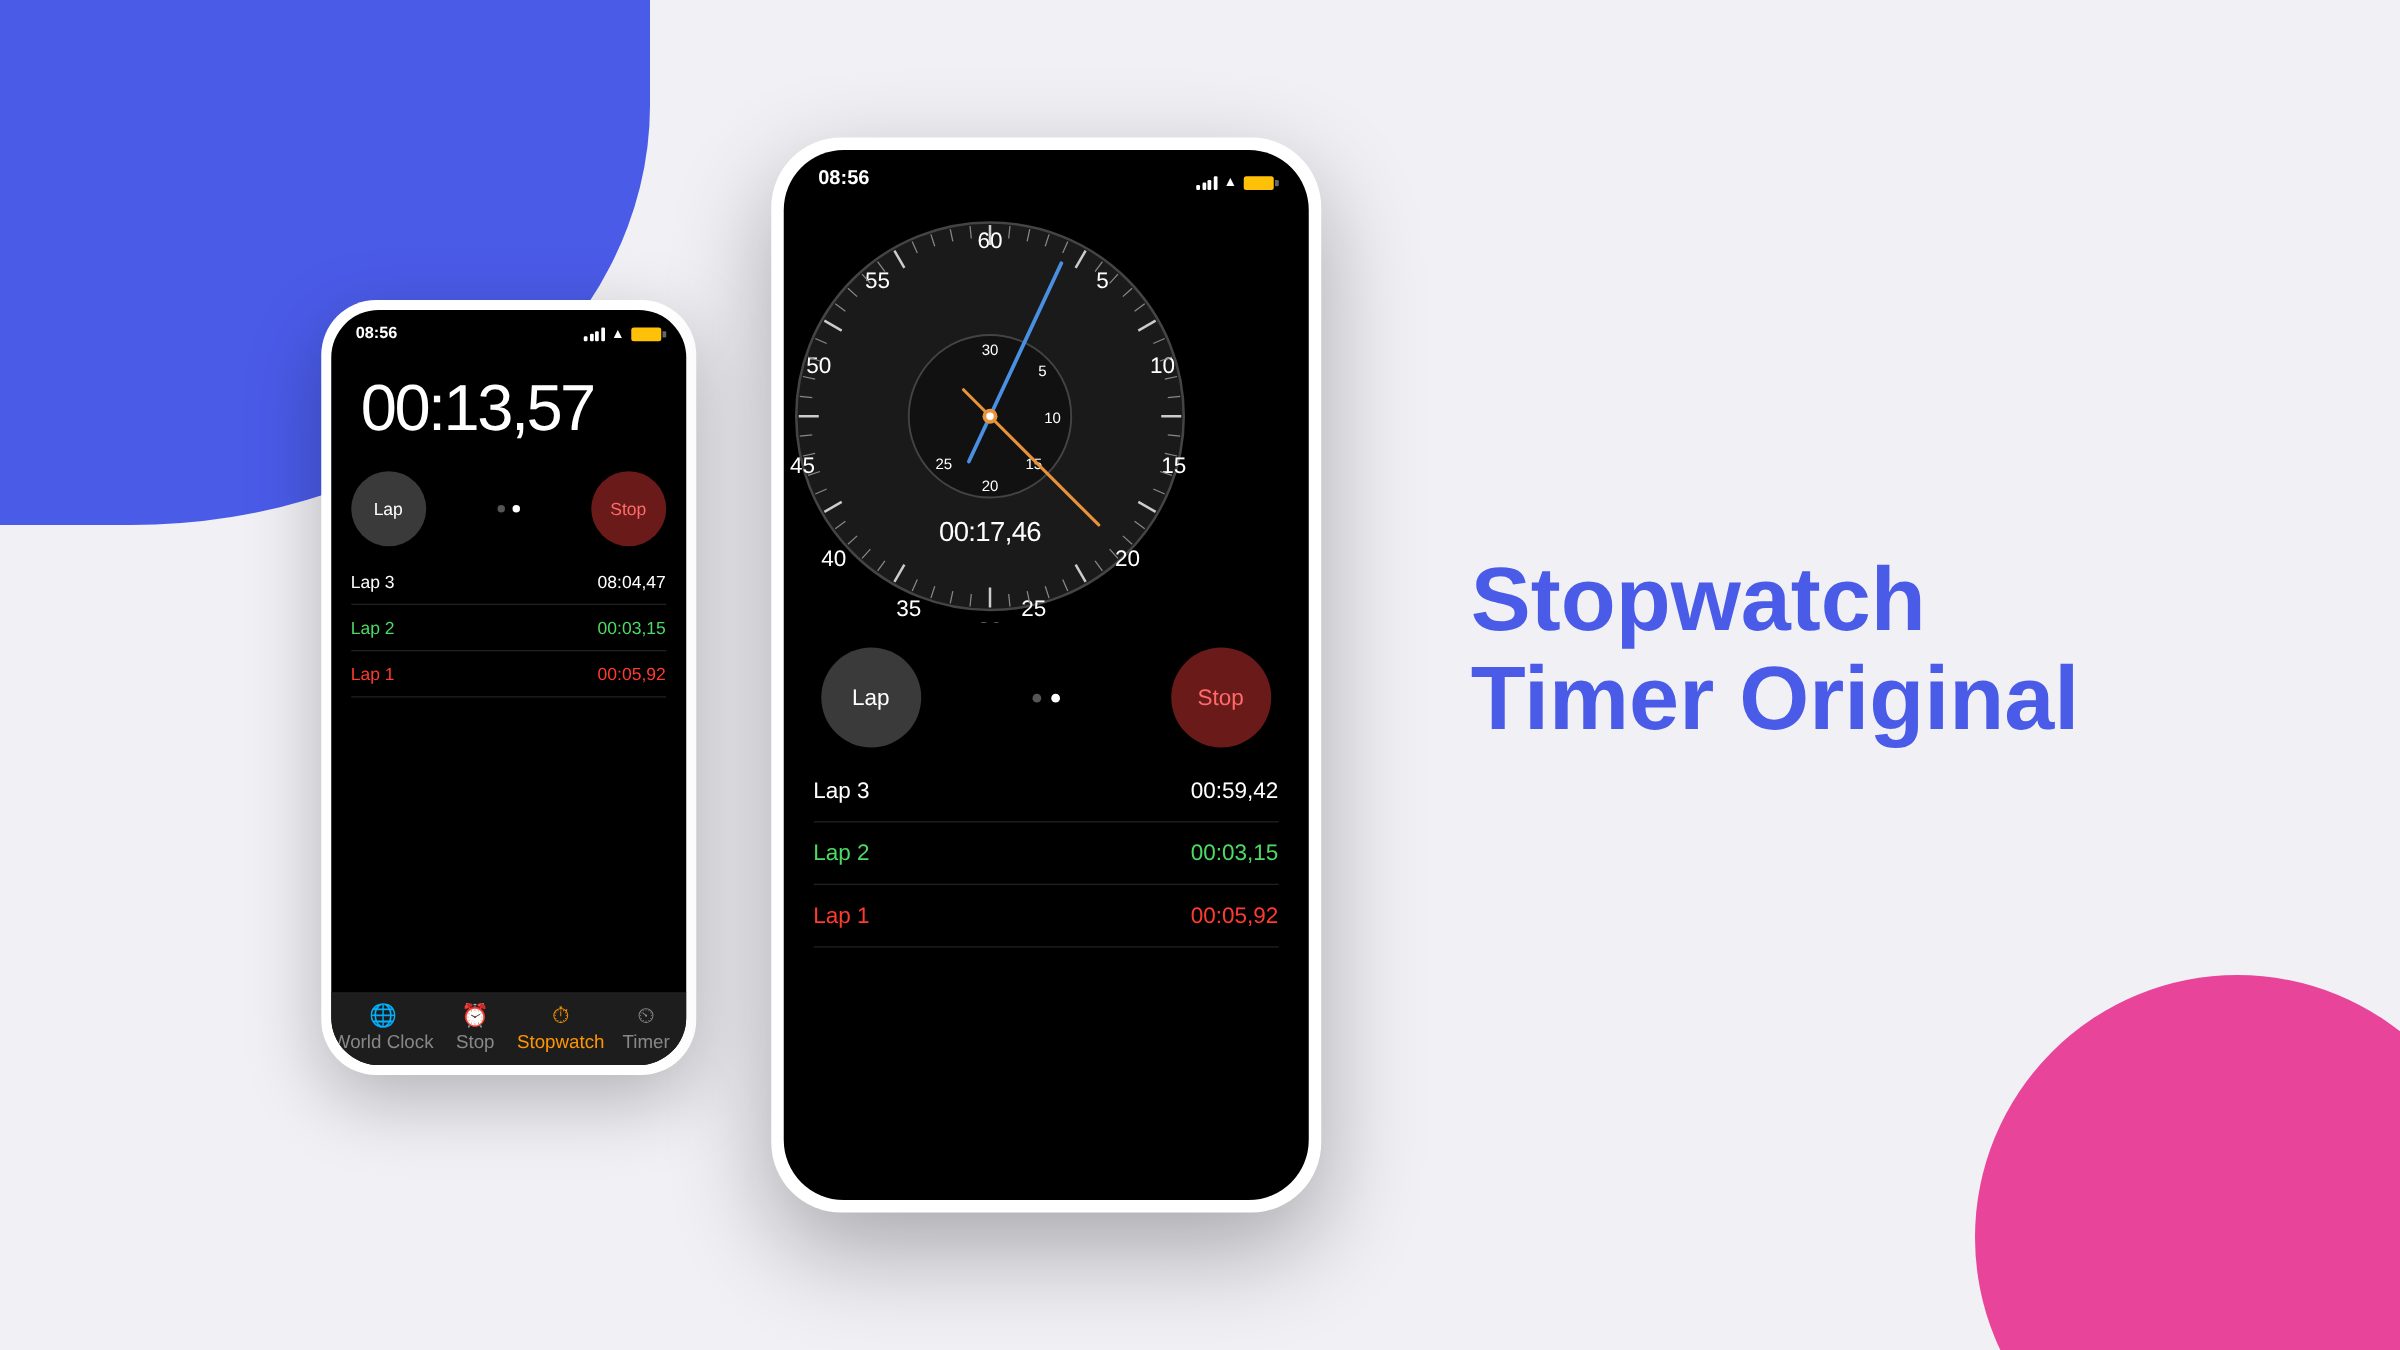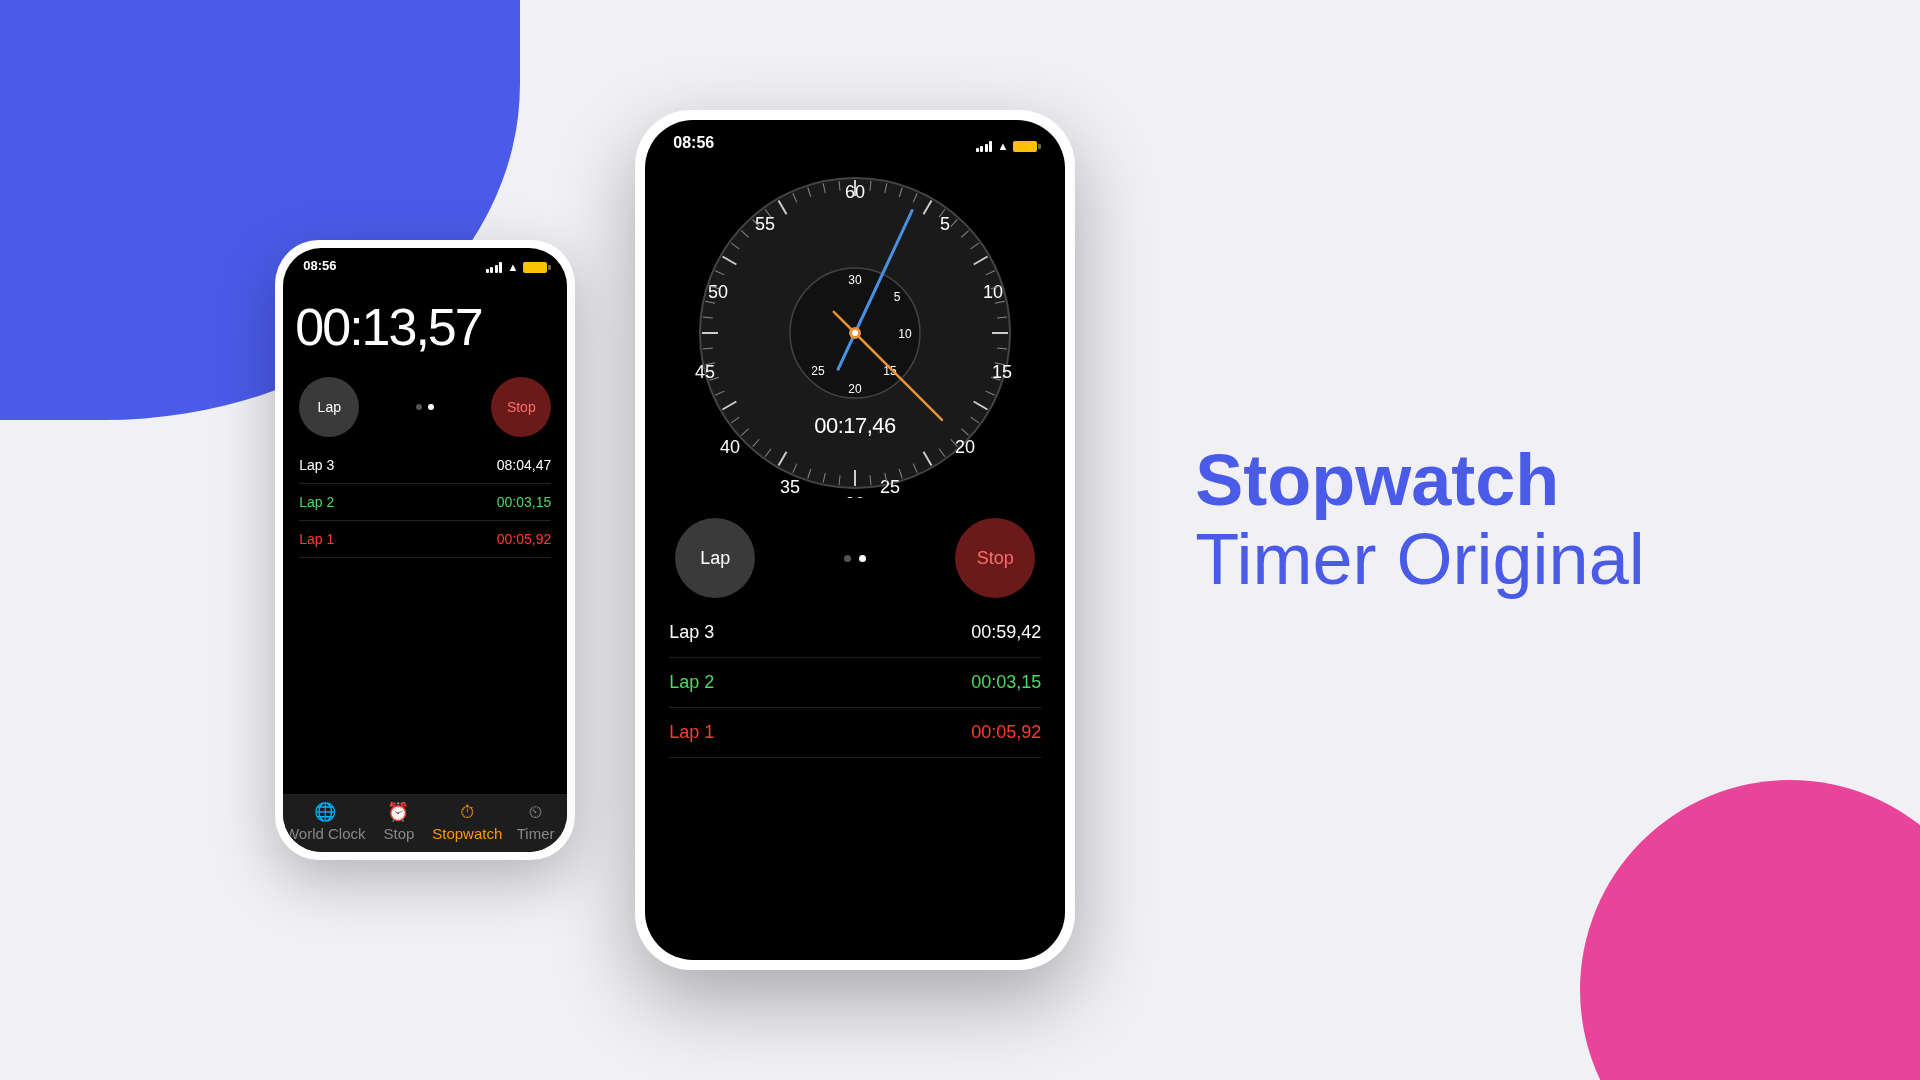--- a/index.html
+++ b/index.html
@@ -142,21 +142,21 @@
       height: 5px;
       background: rgba(255,255,255,0.4);
       border-radius: 0 1px 1px 0;
     }
 
     
     .time-display-small {
       color: #fff;
       font-size: 52px;
       font-weight: 200;
-      padding: 20px 12px 10px;
+      padding: 20px 24px 10px;
       letter-spacing: -2px;
     }
 
     .buttons-row {
       display: flex;
       justify-content: space-between;
       align-items: center;
       padding: 10px 16px;
     }
     .btn-lap-small {
@@ -243,21 +243,20 @@
     .tab-label.active { color: #ff9500; }
     .tab-icon {
       font-size: 18px;
       color: #888;
     }
     .tab-icon.active { color: #ff9500; }
 
     
     .dial-container {
       display: flex;
-      justify-content: center;
       align-items: center;
       padding: 10px 0;
       flex-shrink: 0;
     }
 
     .stopwatch-dial {
       position: relative;
       width: 330px;
       height: 330px;
     }
@@ -344,21 +343,21 @@
       margin-top: -40px;
     }
     .title-stopwatch {
       font-size: 72px;
       font-weight: 700;
       color: #4A5BE8;
       line-height: 1.1;
     }
     .title-timer {
       font-size: 72px;
-      font-weight: 400;
+      font-weight: 700;
       color: #4A5BE8;
       line-height: 1.1;
     }
   </style>
 </head>
 <body>
 
 <div class="bg-blue-shape"></div>
 <div class="bg-pink-shape"></div>
 

